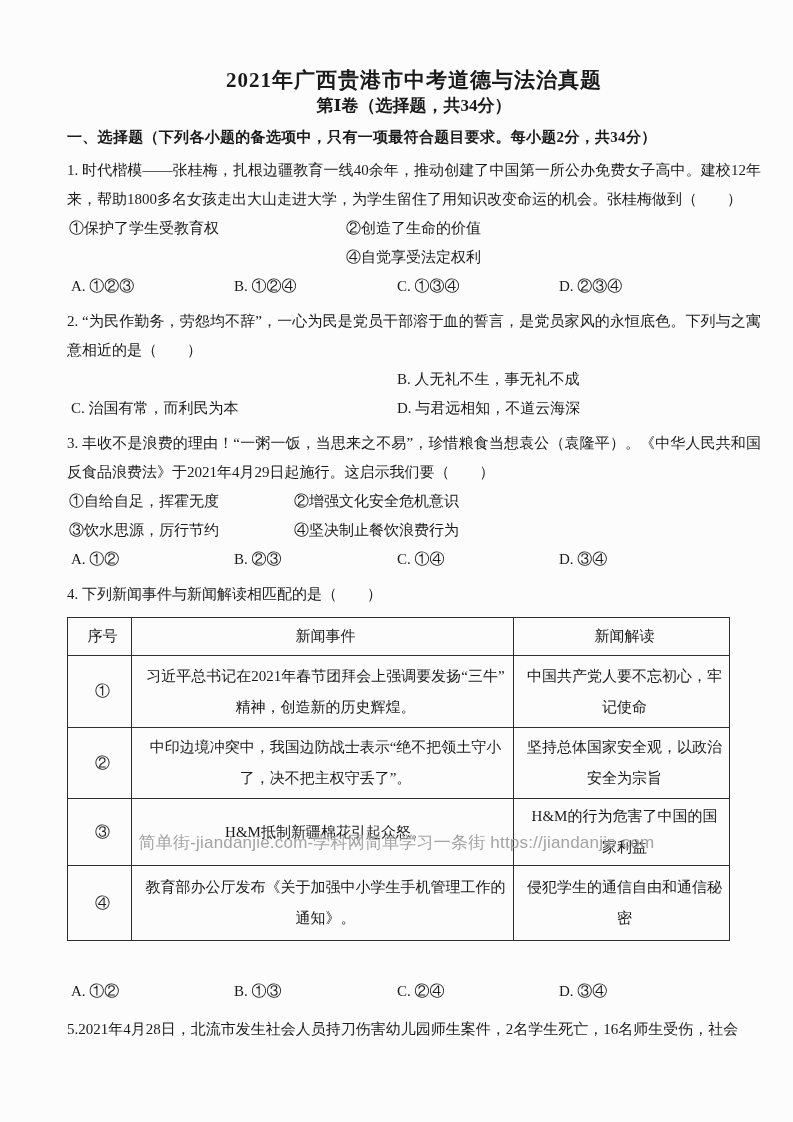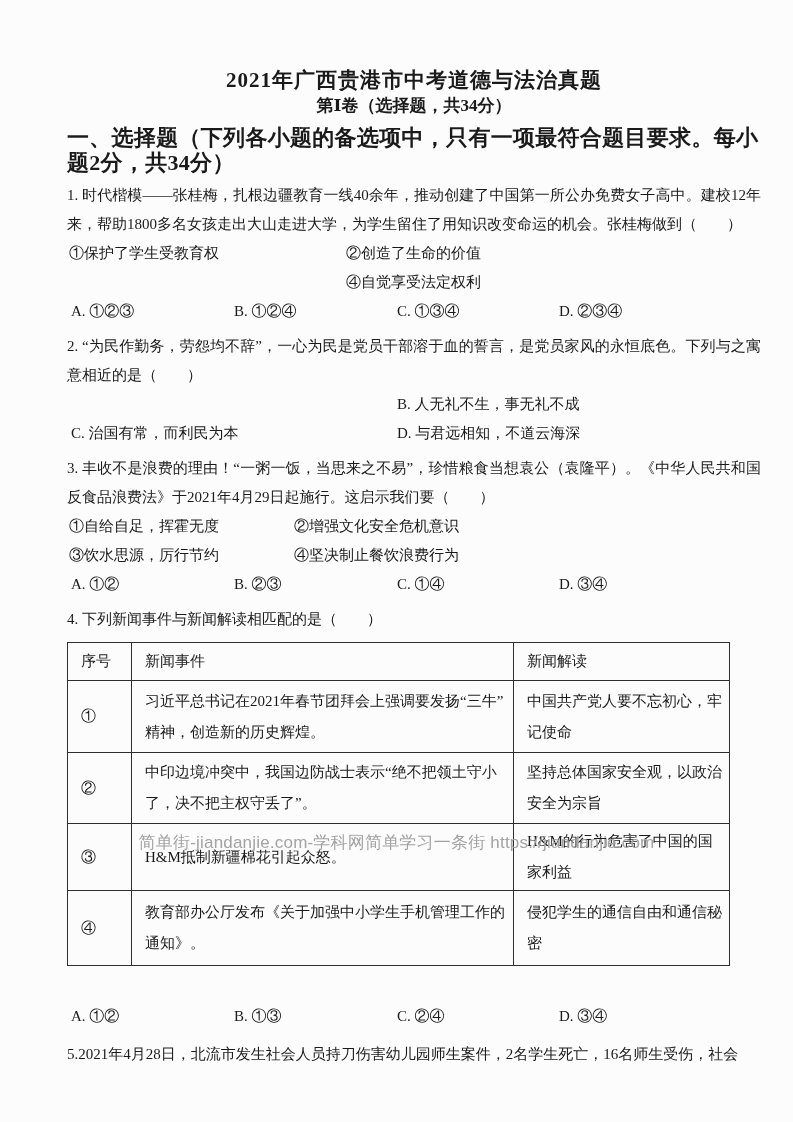--- a/index.html
+++ b/index.html
@@ -7,29 +7,29 @@
   body {
     background:#fcfcfc;
     color:#1a1a1a;
     font-family:"Liberation Serif","DejaVu Serif",serif;
     overflow:hidden;
   }
   .page { position:relative; width:793px; height:880px; padding:66px 32px 0 67px; }
 
   .title { text-align:center; font-size:21px; font-weight:bold; line-height:28px; letter-spacing:1px; }
   .subtitle { text-align:center; font-size:17px; font-weight:bold; line-height:24px; }
-  .section-heading { font-size:22px; font-weight:bold; line-height:25px; margin-top:7px; letter-spacing:0.3px; }
+  .section-heading { font-size:15px; font-weight:bold; line-height:25px; margin-top:7px; letter-spacing:0.3px; }
 
   .stem { font-size:15px; line-height:29px; text-align:justify; text-justify:inter-ideograph; margin-top:6px; }
   .opt-row { position:relative; height:29px; font-size:15px; }
   .opt-row span { position:absolute; top:0; line-height:29px; white-space:nowrap; }
 
   table.news { border-collapse:collapse; width:662px; margin-top:8px; font-size:15px; table-layout:fixed; }
   table.news td { border:1.6px solid #2e2e2e; vertical-align:middle;
-                  padding:2px 7px 2px 13px; line-height:31px; text-align:left;margin-top:36px; }
+                  padding:2px 7px 2px 13px; line-height:31px; text-align:center;margin-top:36px; }
   tr.h38 { height:38px; } tr.h72 { height:72px; } tr.h71 { height:71px; }
   tr.h41 { height:41px; } tr.h75 { height:75px; }
 
   .post-table-answers { margin-top:36px; }
   .q5-stem { margin-top:9px; }
 
   .footer {
     position:absolute; left:0; right:0; bottom:26px;
     text-align:center; font-family:Liberation Sans, sans-serif;
     font-size:17px; color:#a3a3a3; letter-spacing:0.2px;

